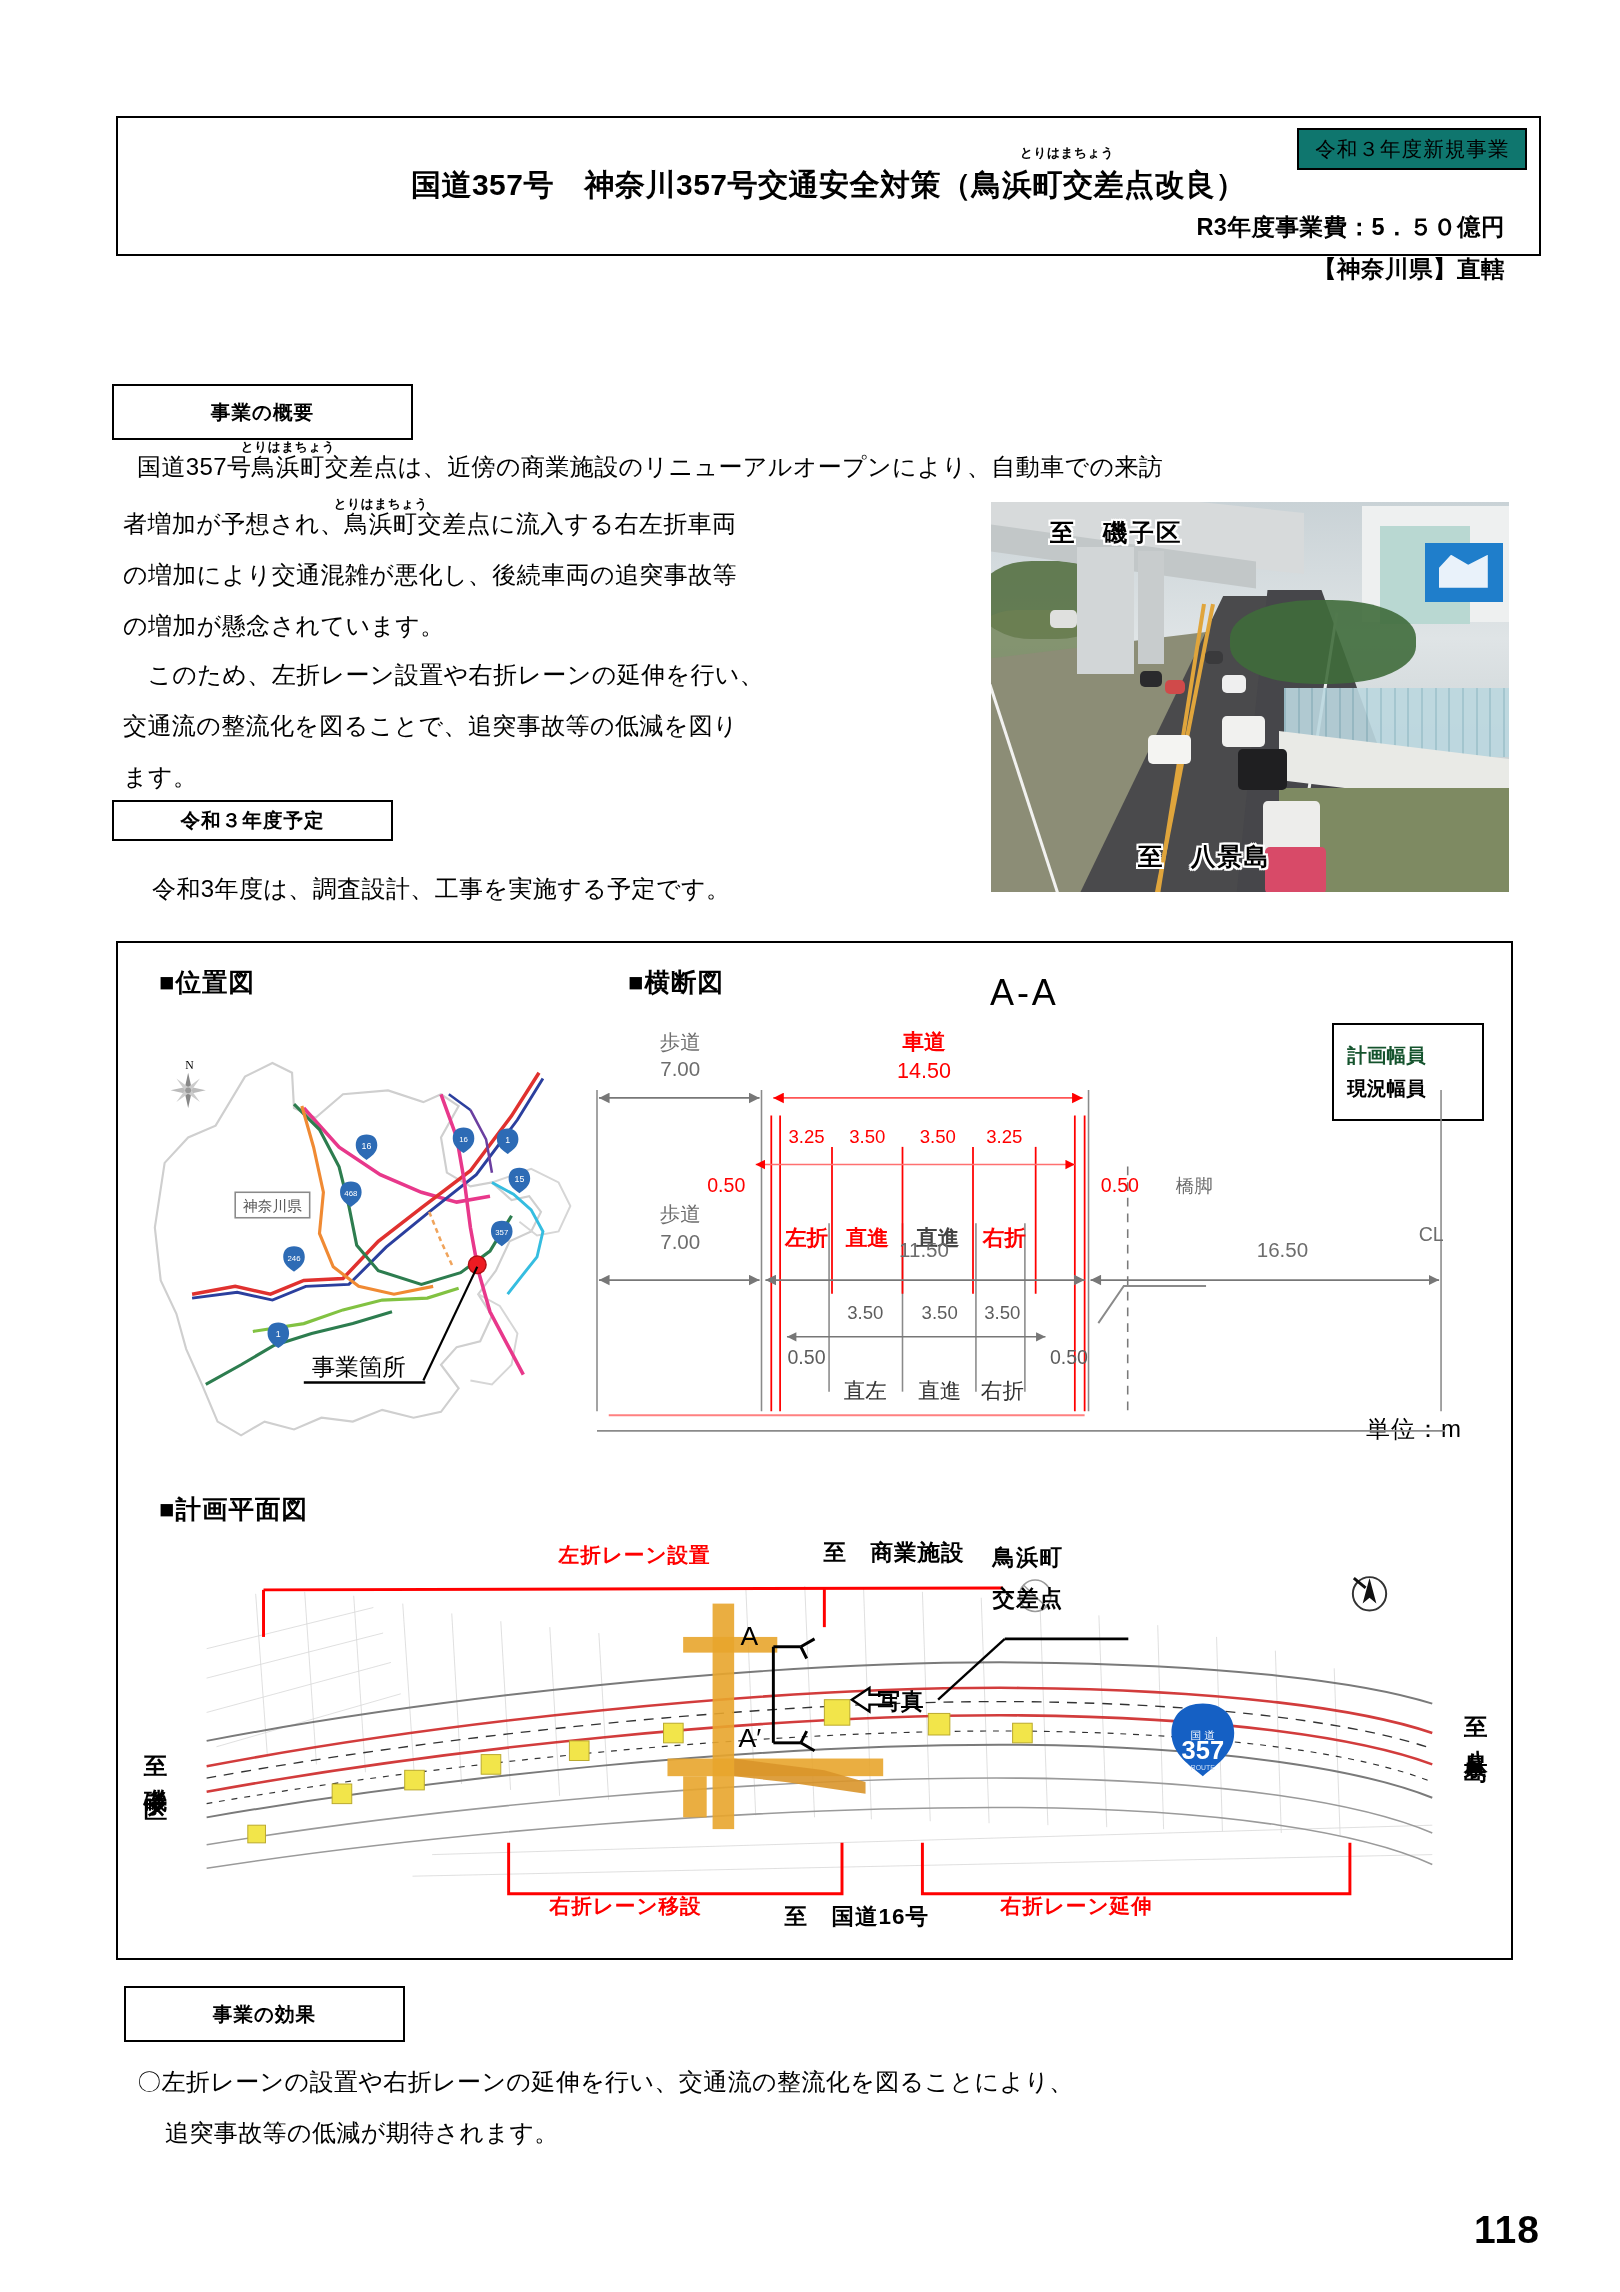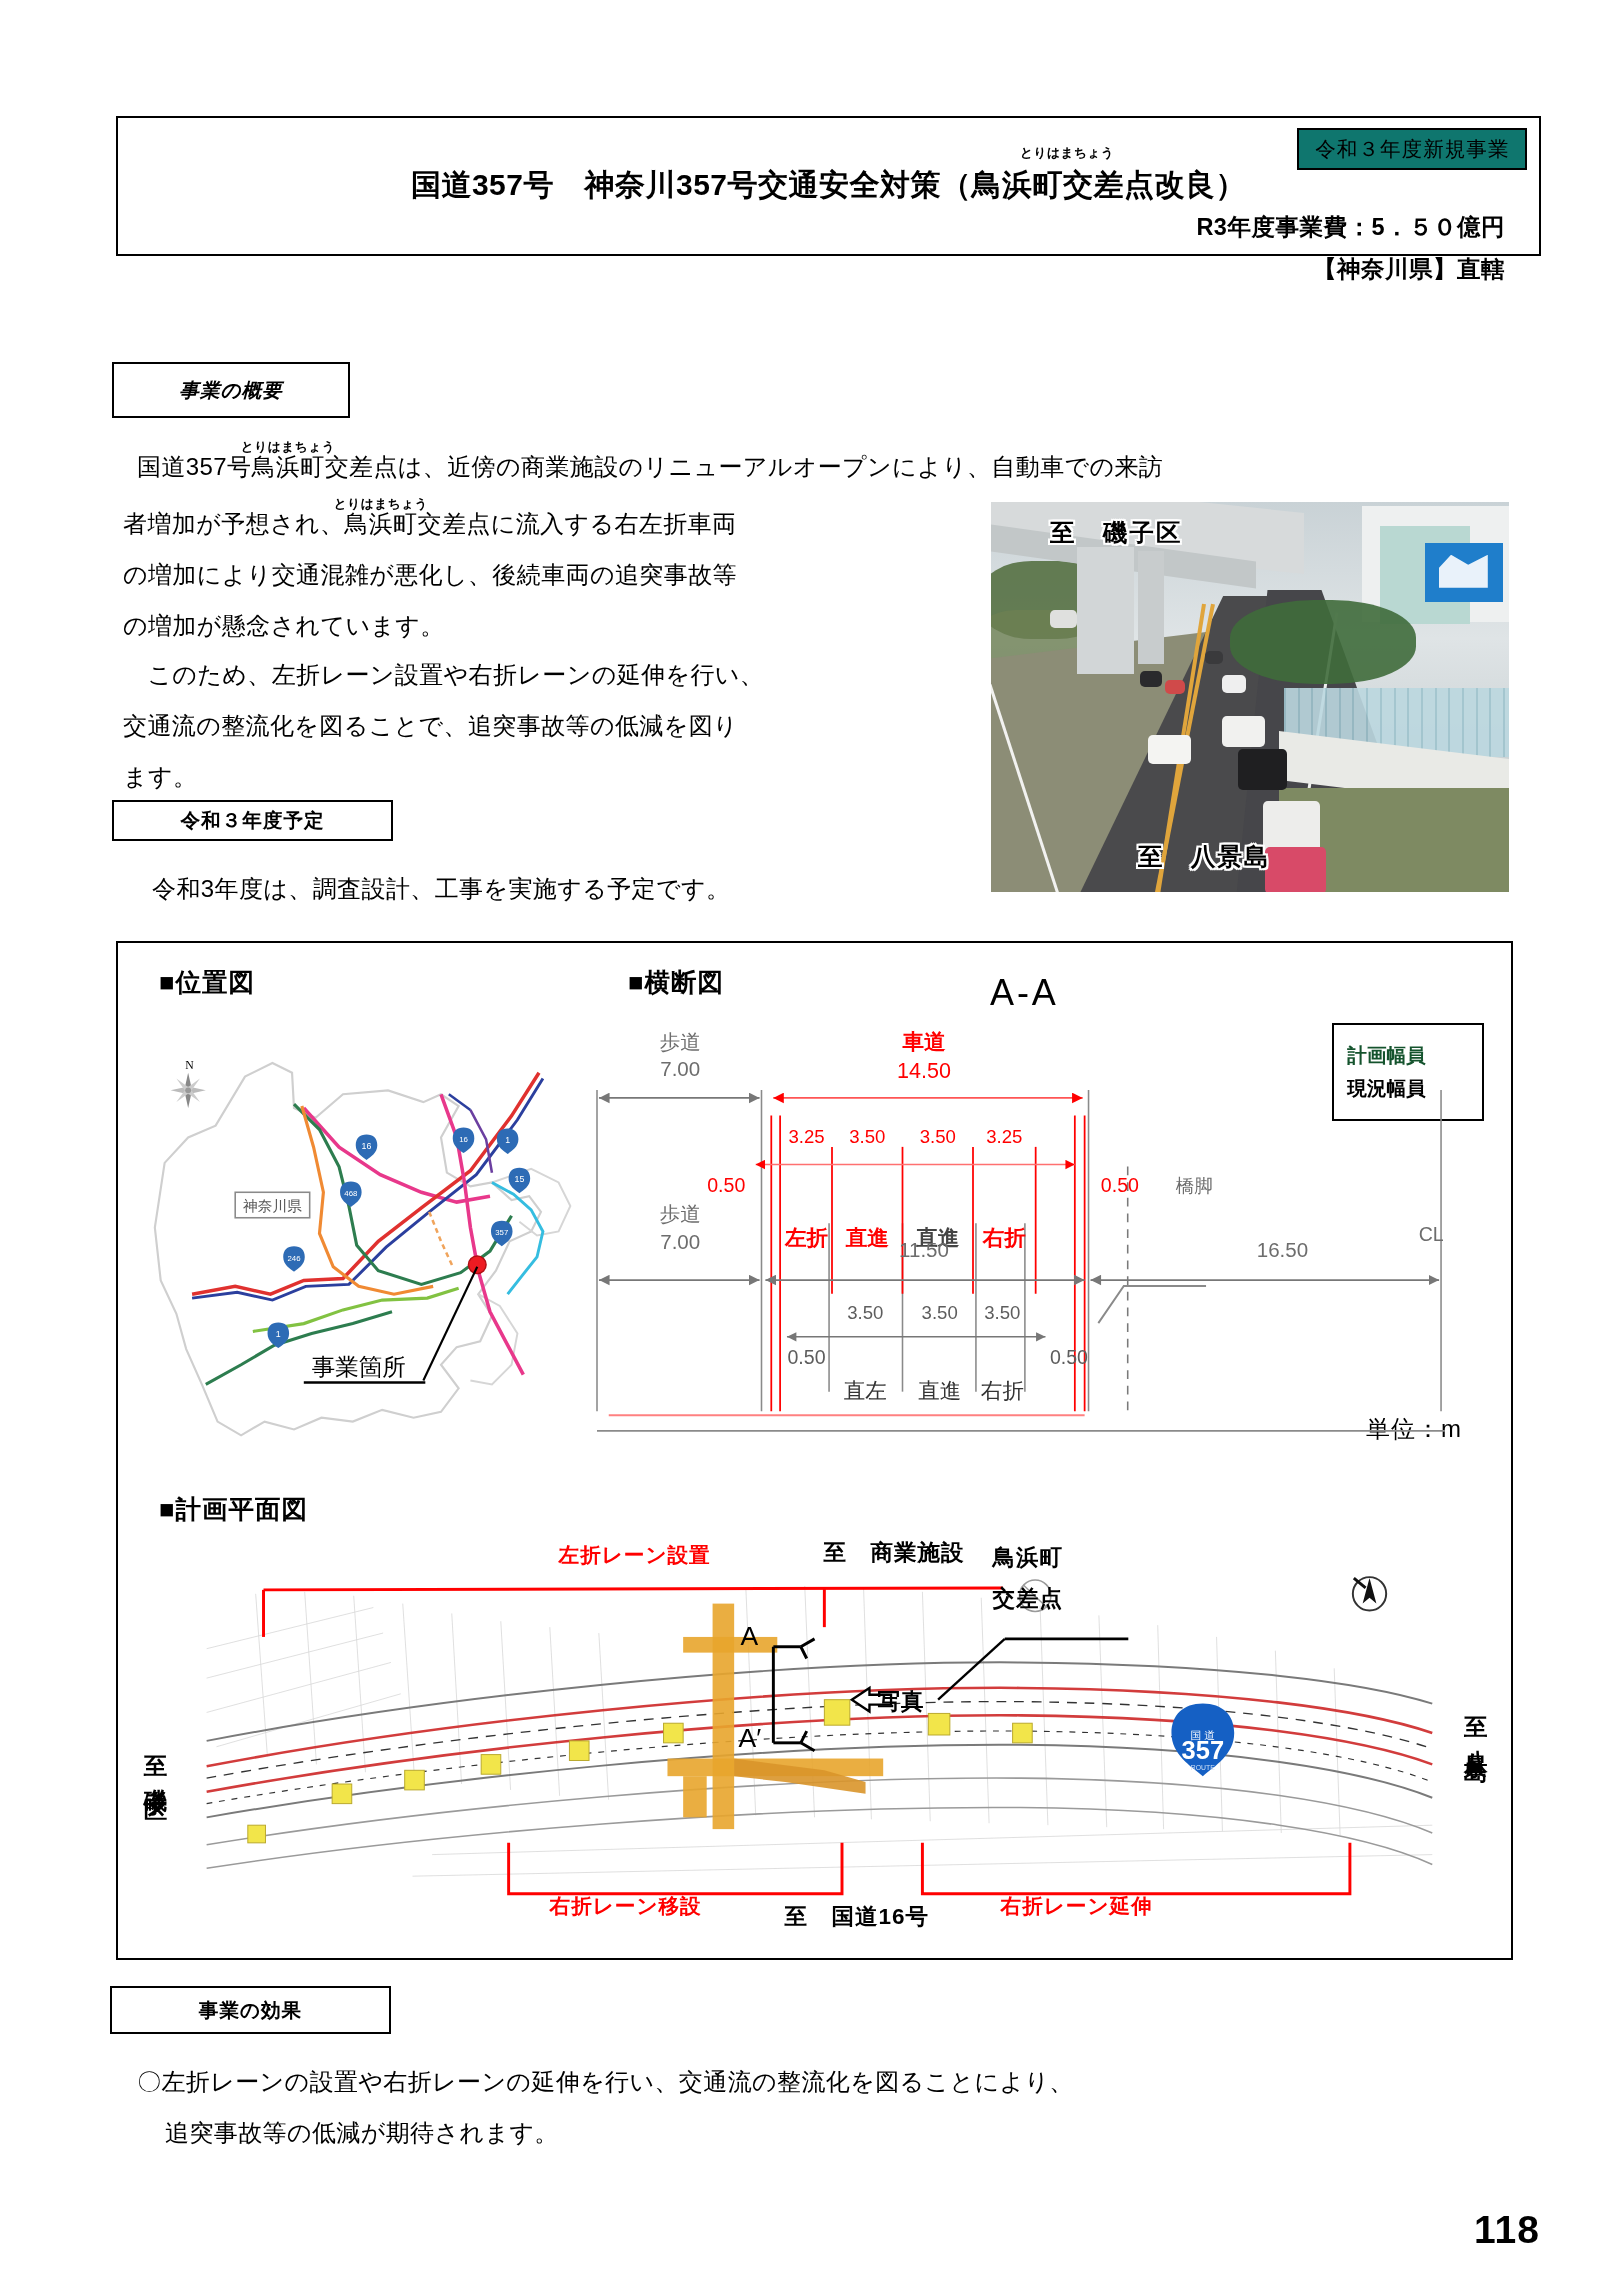--- a/index.html
+++ b/index.html
@@ -42,23 +42,23 @@
     position:absolute; right:34px; top:135px;
     font-size:23.5px; font-weight:bold; letter-spacing:0.5px;
   }
 
   
   .sec-tag{
     position:absolute; border:2px solid #000; background:#fff;
     font-size:19.6px; font-weight:bold; letter-spacing:1px;
     display:flex; align-items:center; justify-content:center;
   }
-  #tag-overview{ left:112px; top:362px; width:238px; height:56px;font-style:italic; }
+  #tag-overview{ left:112px; top:384px; width:301px; height:56px; }
   #tag-plan    { left:112px; top:800px; width:281px; height:41px; }
-  #tag-effect  { left:110px; top:1986px; width:281px; height:48px; }
+  #tag-effect  { left:124px; top:1986px; width:281px; height:56px; }
 
   
   .body-p{
     position:absolute;
     font-size:24px; line-height:51px; letter-spacing:0.4px;
     font-weight:500;
   }
   #ov-line1{ left:137px; top:441px; width:1372px; }
   #ov-rest { left:123px; top:498px; width:784px; }
   #ov-para2{ left:123px; top:649px; width:784px; }

